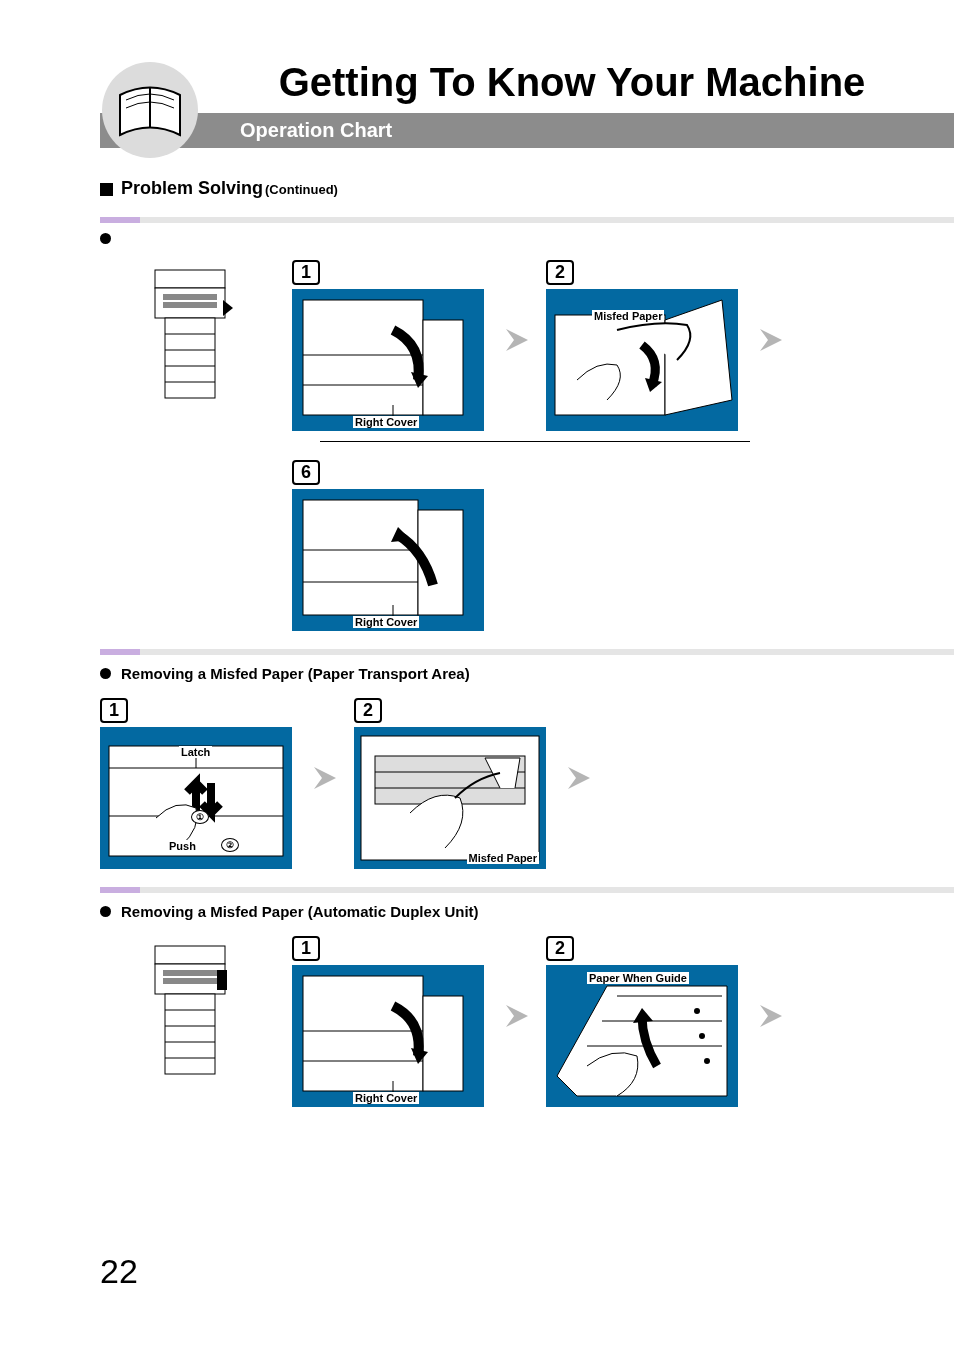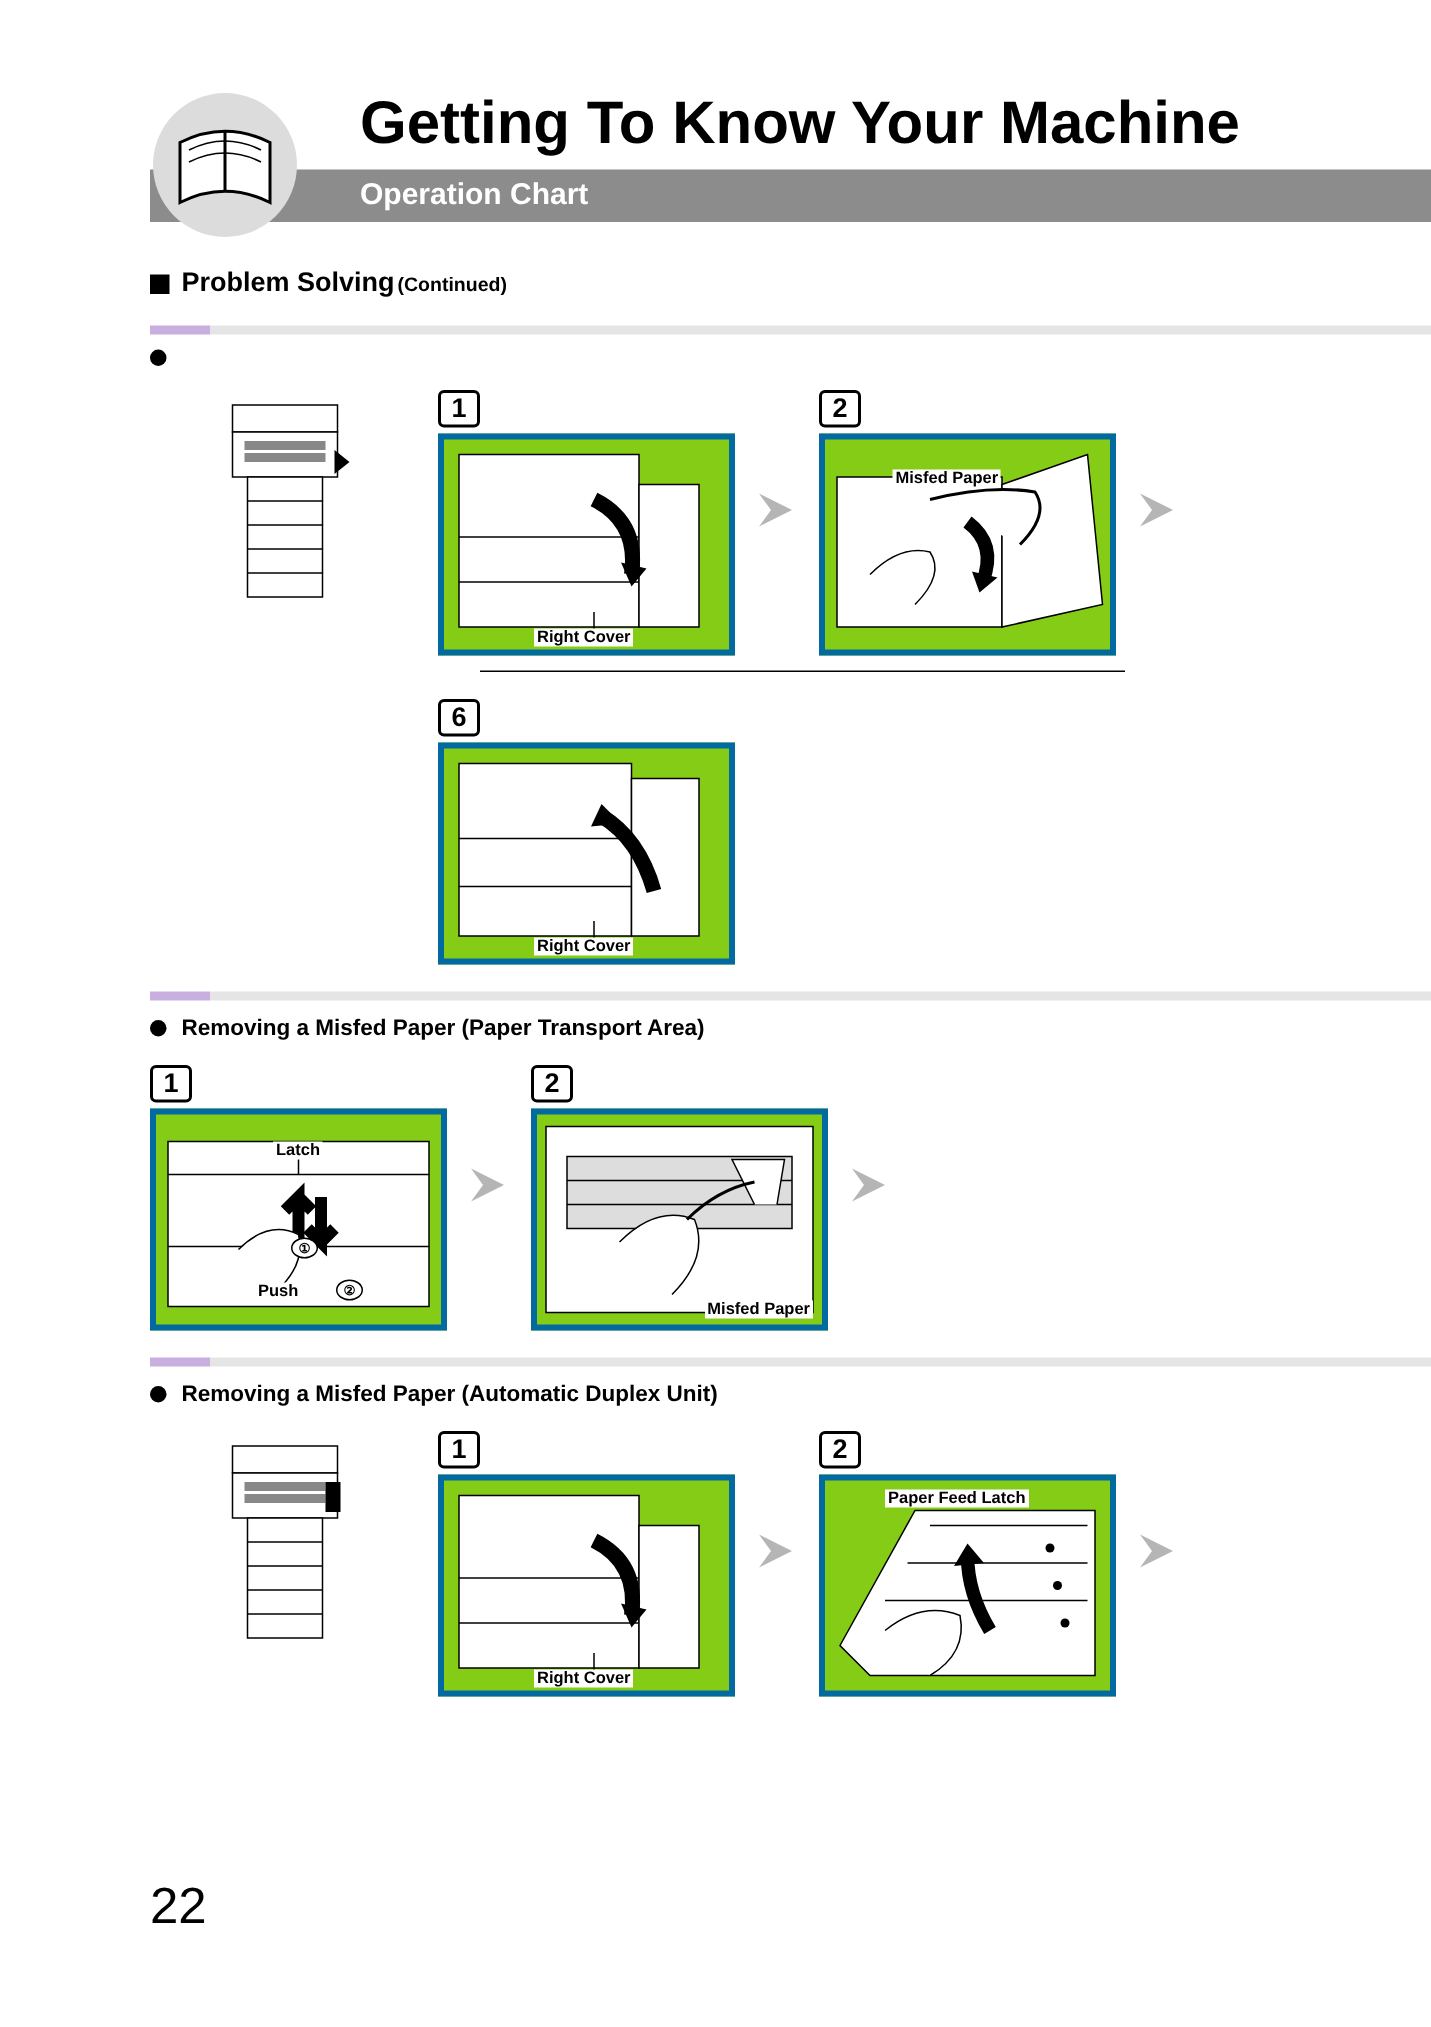--- a/index.html
+++ b/index.html
@@ -26,20 +26,21 @@
     left: 0;
     top: 0;
     width: 100px;
     height: 100px;
   }
   .main-title {
     font-size: 40px;
     font-weight: bold;
     margin: 20px 0 0 140px;
     color: #000;
+    text-align: center;
   }
   .subtitle-bar {
     background: #8c8c8c;
     color: #fff;
     font-size: 20px;
     font-weight: bold;
     padding: 6px 10px 6px 140px;
     margin-top: 8px;
     width: calc(100% + 50px);
     box-sizing: border-box;
@@ -113,25 +114,25 @@
     display: inline-block;
     border: 2px solid #000;
     border-radius: 4px;
     font-weight: bold;
     font-size: 18px;
     padding: 0 7px;
     margin-bottom: 4px;
     background: #fff;
   }
   .illus {
-    border: 4px solid #0369a1;
+    border: 1px solid #0369a1;
     width: 190px;
     height: 140px;
     position: relative;
-    background: #84cc16;
+    background: #0369a1;
     overflow: hidden;
   }
   .illus .label {
     position: absolute;
     font-size: 11px;
     font-weight: bold;
     background: #fff;
     padding: 0 2px;
     white-space: nowrap;
   }
@@ -383,21 +384,21 @@
           <line x1="70" y1="30" x2="175" y2="30" stroke="#000"></line>
           <line x1="55" y1="55" x2="175" y2="55" stroke="#000"></line>
           <line x1="40" y1="80" x2="175" y2="80" stroke="#000"></line>
           <circle cx="150" cy="45" r="3" fill="#000"></circle>
           <circle cx="155" cy="70" r="3" fill="#000"></circle>
           <circle cx="160" cy="95" r="3" fill="#000"></circle>
           <path d="M110 100 Q95 75 95 50" stroke="#000" stroke-width="9" fill="none"></path>
           <path d="M86 57 L95 42 L106 55 Z" fill="#000"></path>
           <path d="M40 100 Q65 80 90 90 Q95 115 70 130" fill="#fff" stroke="#000"></path>
         </svg>
-        <span class="label" style="top:6px; left:40px;">Paper Feed Latch</span>
+        <span class="label" style="top:6px; left:40px;">Paper When Guide</span>
       </div>
     </div>
 
     <div class="arrow-col">
       <svg width="30" height="30" viewBox="0 0 30 30">
           <path d="M2 4 L24 15 L2 26 L10 15 Z" fill="#b5b5b5"></path>
         </svg>
     </div>
   </div>
 

